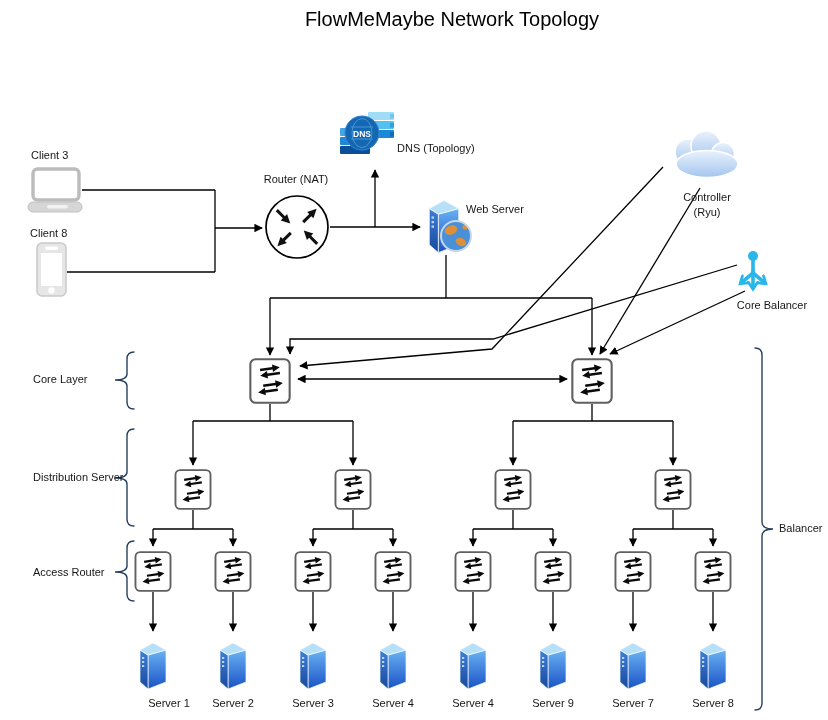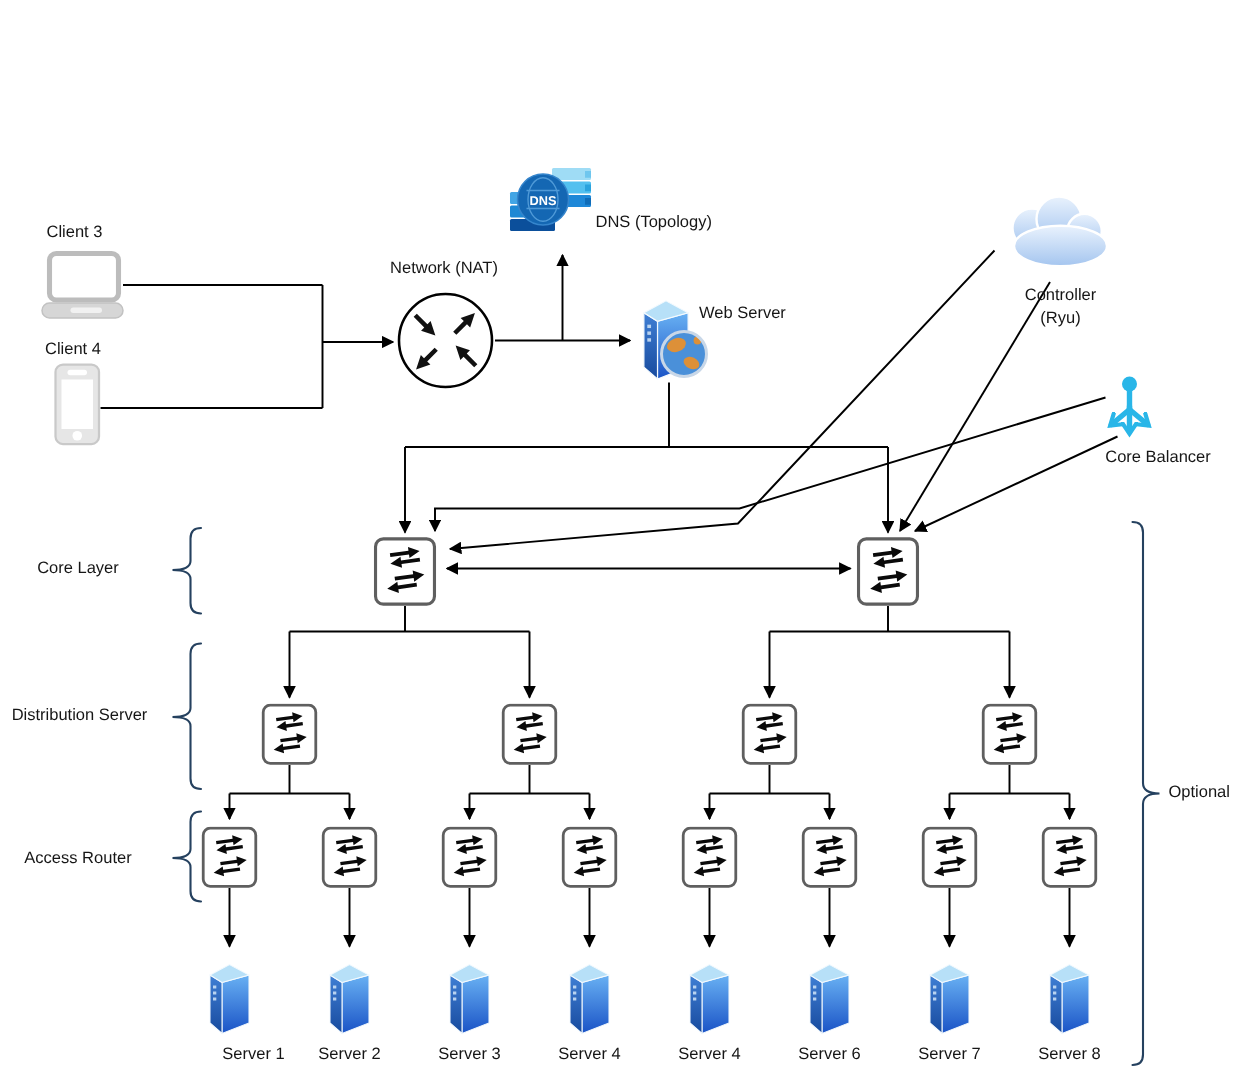--- a/index.html
+++ b/index.html
@@ -1,29 +1,30 @@
 <!DOCTYPE html>
 <html><head>
 <meta charset="utf-8">
 <style>
   html,body{margin:0;padding:0;background:#fff;}
   #canvas{position:relative;width:828px;height:720px;background:#fff;overflow:hidden;
           font-family:"Liberation Sans",sans-serif;color:#1a1a1a;}
   #edges{position:absolute;left:0;top:0;}
   .lbl{position:absolute;font-size:11px;line-height:13px;white-space:nowrap;color:#161616;}
   .ctr{transform:translateX(-50%);}
-  .rt{text-align:center;}
+  .rt{text-align:left;margin-left:33px;}
   #title{position:absolute;left:452px;top:8px;transform:translateX(-50%);
          font-size:20px;color:#000;white-space:nowrap;}
 </style>
 </head>
 <body>
 
 <div id="canvas">
 
+  <div id="title">FlowMeMaybe Network Topology</div>
 
   <svg id="edges" width="828" height="720" viewBox="0 0 828 720">
     <defs>
       <marker id="arr" viewBox="0 0 10 10" refX="9" refY="5" markerWidth="6.5" markerHeight="6.5" orient="auto-start-reverse">
         <path d="M0,0 L10,5 L0,10 Z" fill="#000"></path>
       </marker>
       <marker id="lbh" viewBox="0 0 10 10" refX="6" refY="5" markerWidth="3.2" markerHeight="3.2" orient="auto">
         <path d="M1,1 L7,5 L1,9" fill="none" stroke="#29b6e8" stroke-width="2.4" stroke-linecap="round"></path>
       </marker>
       <linearGradient id="gRight" x1="0" y1="0" x2="0" y2="1">
@@ -209,34 +210,34 @@
       <use href="#sym-server" x="298" y="640" width="30" height="50"></use>
       <use href="#sym-server" x="378" y="640" width="30" height="50"></use>
       <use href="#sym-server" x="458" y="640" width="30" height="50"></use>
       <use href="#sym-server" x="538" y="640" width="30" height="50"></use>
       <use href="#sym-server" x="618" y="640" width="30" height="50"></use>
       <use href="#sym-server" x="698" y="640" width="30" height="50"></use>
     </g>
   </svg>
 
   <div class="lbl" style="left:31px;top:149px">Client 3</div>
-  <div class="lbl" style="left:30px;top:227px">Client 4</div>
-  <div class="lbl ctr" style="left:296px;top:173px">Network (NAT)</div>
+  <div class="lbl" style="left:30px;top:227px">Client 8</div>
+  <div class="lbl ctr" style="left:296px;top:173px">Router (NAT)</div>
   <div class="lbl" style="left:397px;top:142px">DNS (Topology)</div>
   <div class="lbl" style="left:466px;top:203px">Web Server</div>
   <div class="lbl ctr" style="left:707px;top:191px">Controller</div>
   <div class="lbl ctr" style="left:707px;top:206px">(Ryu)</div>
   <div class="lbl ctr" style="left:772px;top:299px">Core Balancer</div>
 
   <div class="lbl rt" style="left:0;width:104px;top:373px">Core Layer</div>
   <div class="lbl rt" style="left:0;width:106px;top:471px">Distribution Server</div>
   <div class="lbl rt" style="left:0;width:104px;top:566px">Access Router</div>
-  <div class="lbl" style="left:779px;top:522px">Optional</div>
+  <div class="lbl" style="left:779px;top:522px">Balancer</div>
 
   <div class="lbl ctr" style="left:169px;top:697px">Server 1</div>
   <div class="lbl ctr" style="left:233px;top:697px">Server 2</div>
   <div class="lbl ctr" style="left:313px;top:697px">Server 3</div>
   <div class="lbl ctr" style="left:393px;top:697px">Server 4</div>
   <div class="lbl ctr" style="left:473px;top:697px">Server 4</div>
-  <div class="lbl ctr" style="left:553px;top:697px">Server 6</div>
+  <div class="lbl ctr" style="left:553px;top:697px">Server 9</div>
   <div class="lbl ctr" style="left:633px;top:697px">Server 7</div>
   <div class="lbl ctr" style="left:713px;top:697px">Server 8</div>
 </div>
 
 </body></html>

